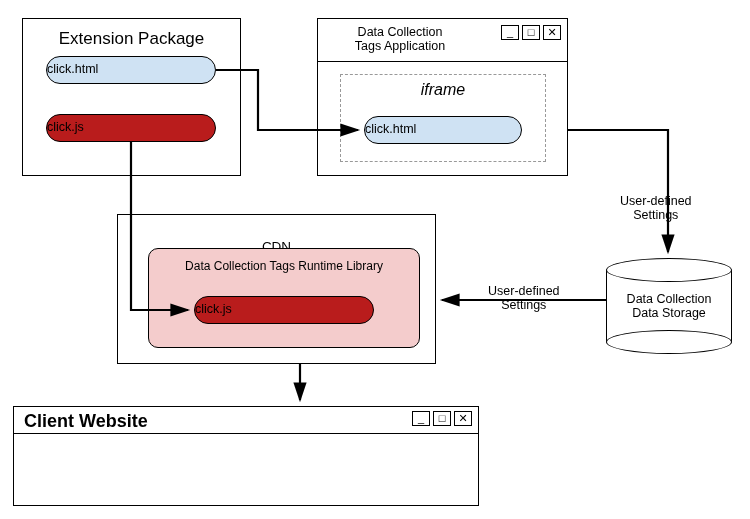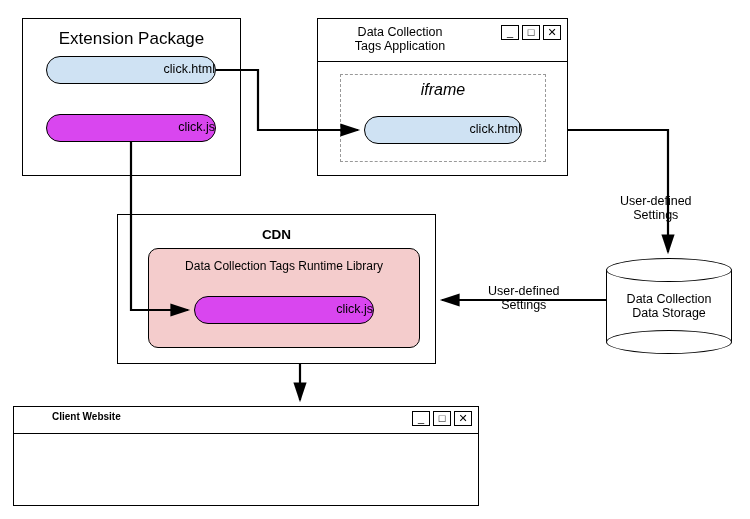--- a/index.html
+++ b/index.html
@@ -21,27 +21,27 @@
   }
   .label {
     position: absolute;
     text-align: center;
     white-space: nowrap;
   }
   .pill {
     position: absolute;
     border: 1.5px solid #000;
     border-radius: 14px;
-    text-align: right;
+    text-align: left;
     line-height: 24px;
     height: 28px;
     font-size: 12.5px;
   }
   .pill.blue { background: #cfe2f3; }
-  .pill.green { background: #d946ef; }
+  .pill.green { background: #b91c1c; }
   .runtime-box {
     position: absolute;
     border: 1.5px solid #000;
     border-radius: 10px;
     background: #f4cccc;
     text-align: center;
   }
   .iframe-box {
     position: absolute;
     border: 1.5px dashed #999;
@@ -125,40 +125,40 @@
   </div>
 </div>
 <div class="iframe-box" style="left:340px; top:74px; width:206px; height:88px;">
   <div class="label" style="left:0; right:0; top:6px; font-size:16px;font-style:italic;">iframe</div>
 </div>
 <div class="pill blue" style="left:364px; top:116px; width:158px;">
   <span>click.html</span>
 </div>
 
 <div class="box" style="left:117px; top:214px; width:319px; height:150px;">
-  <div class="label" style="left:0; right:0; top:12px; font-weight:bold; font-size:13.5px;">CDN</div>
+  <div class="label" style="left:0; right:0; top:24px; font-weight:normal; font-size:13.5px;">CDN</div>
 </div>
 <div class="runtime-box" style="left:148px; top:248px; width:272px; height:100px;">
   <div class="label" style="left:0; right:0; top:10px; font-size:12px;">Data Collection Tags Runtime Library</div>
 </div>
 <div class="pill green" style="left:194px; top:296px; width:180px;">
   <span>click.js</span>
 </div>
 
 <div class="cylinder" style="left:606px; top:258px; width:126px; height:96px;">
   <div class="cylinder-body" style="top:12px; bottom:12px;"></div>
   <div class="cylinder-bot" style="bottom:0; height:24px;"></div>
   <div class="cylinder-top" style="top:0; height:24px;"></div>
   <div class="label" style="left:0; right:0; top:34px; white-space:pre-line; font-size:12.5px;">Data Collection
 Data Storage</div>
 </div>
 
 <div class="box" style="left:13px; top:406px; width:466px; height:100px;">
   <div class="titlebar-line" style="top:26px;"></div>
-  <div class="label" style="left:10px; top:4px; font-weight:bold; font-size:10px; text-align:left;margin-left:28px;">Client Website</div>
+  <div class="label" style="left:10px; top:4px; font-weight:bold; font-size:18px; text-align:left;">Client Website</div>
   <div class="winbtns" style="right:6px; top:4px;">
     <div class="winbtn">_</div>
     <div class="winbtn">□</div>
     <div class="winbtn">✕</div>
   </div>
 </div>
 
 <div class="label" style="left:620px; top:194px; white-space:pre-line; font-size:12.5px;">User-defined
 Settings</div>
 <div class="label" style="left:488px; top:284px; white-space:pre-line; font-size:12.5px;">User-defined

